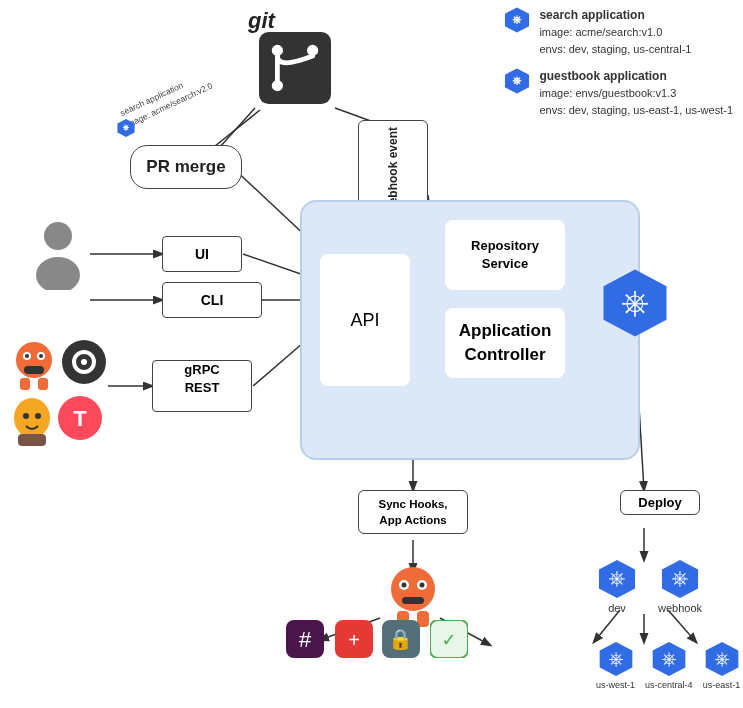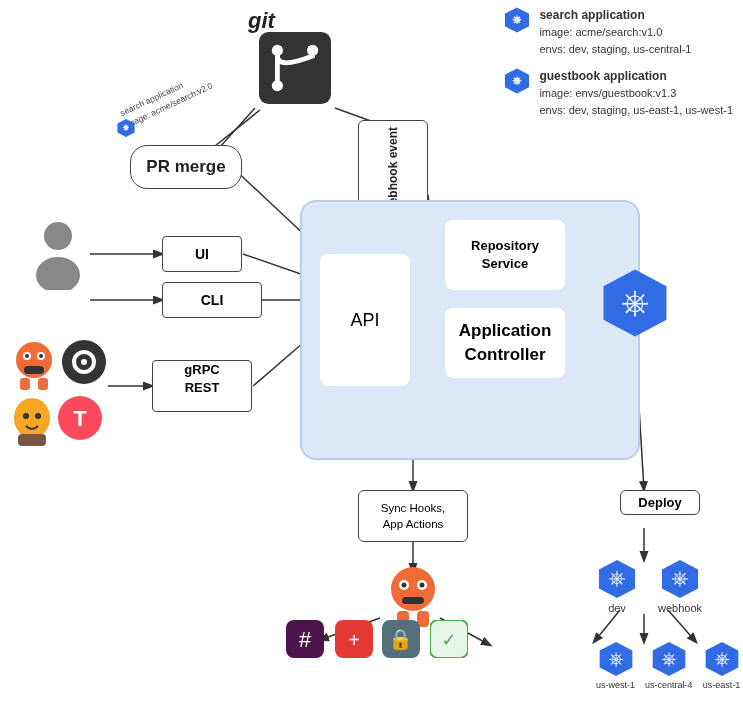--- a/index.html
+++ b/index.html
@@ -242,29 +242,29 @@
       width: 70px;
       height: 70px;
     }
 
     
     .sync-box {
       position: absolute;
       top: 490px;
       left: 358px;
       width: 110px;
-      height: 52px;
+      height: 44px;
       background: #fff;
       border: 1.5px solid #444;
       border-radius: 6px;
       display: flex;
       align-items: center;
       justify-content: center;
       font-size: 11.5px;
-      font-weight: 400;
+      font-weight: 700;
       text-align: center;
       line-height: 1.4;
     }
 
     
     .deploy-box {
       position: absolute;
       top: 490px;
       left: 620px;
       width: 80px;

